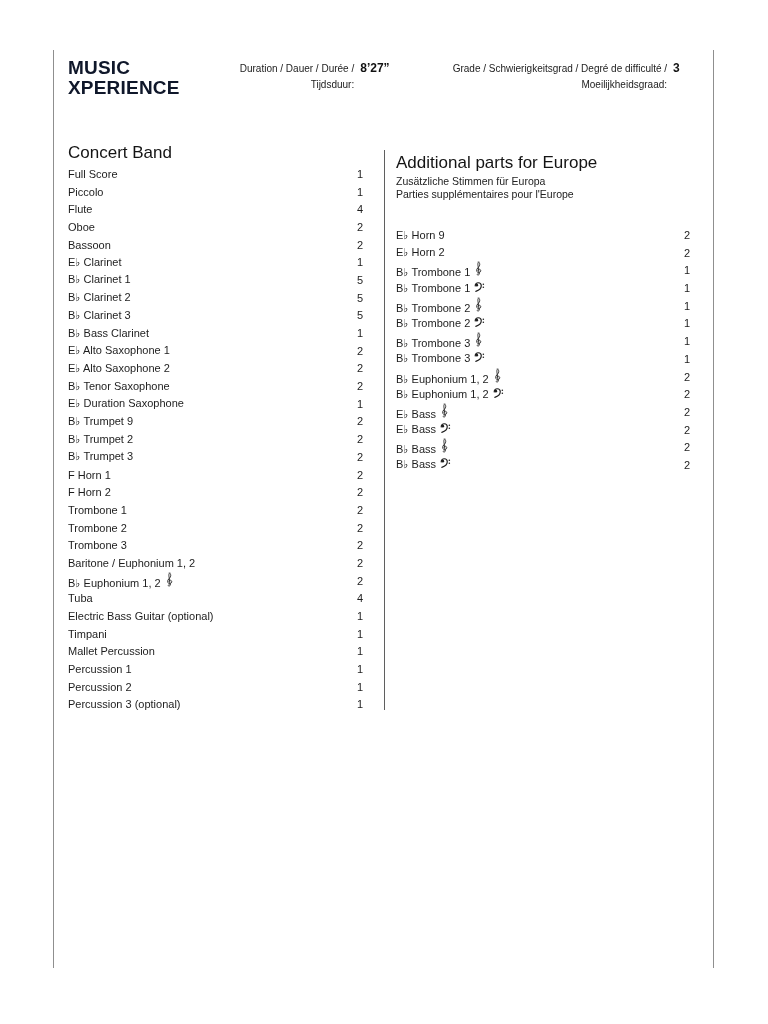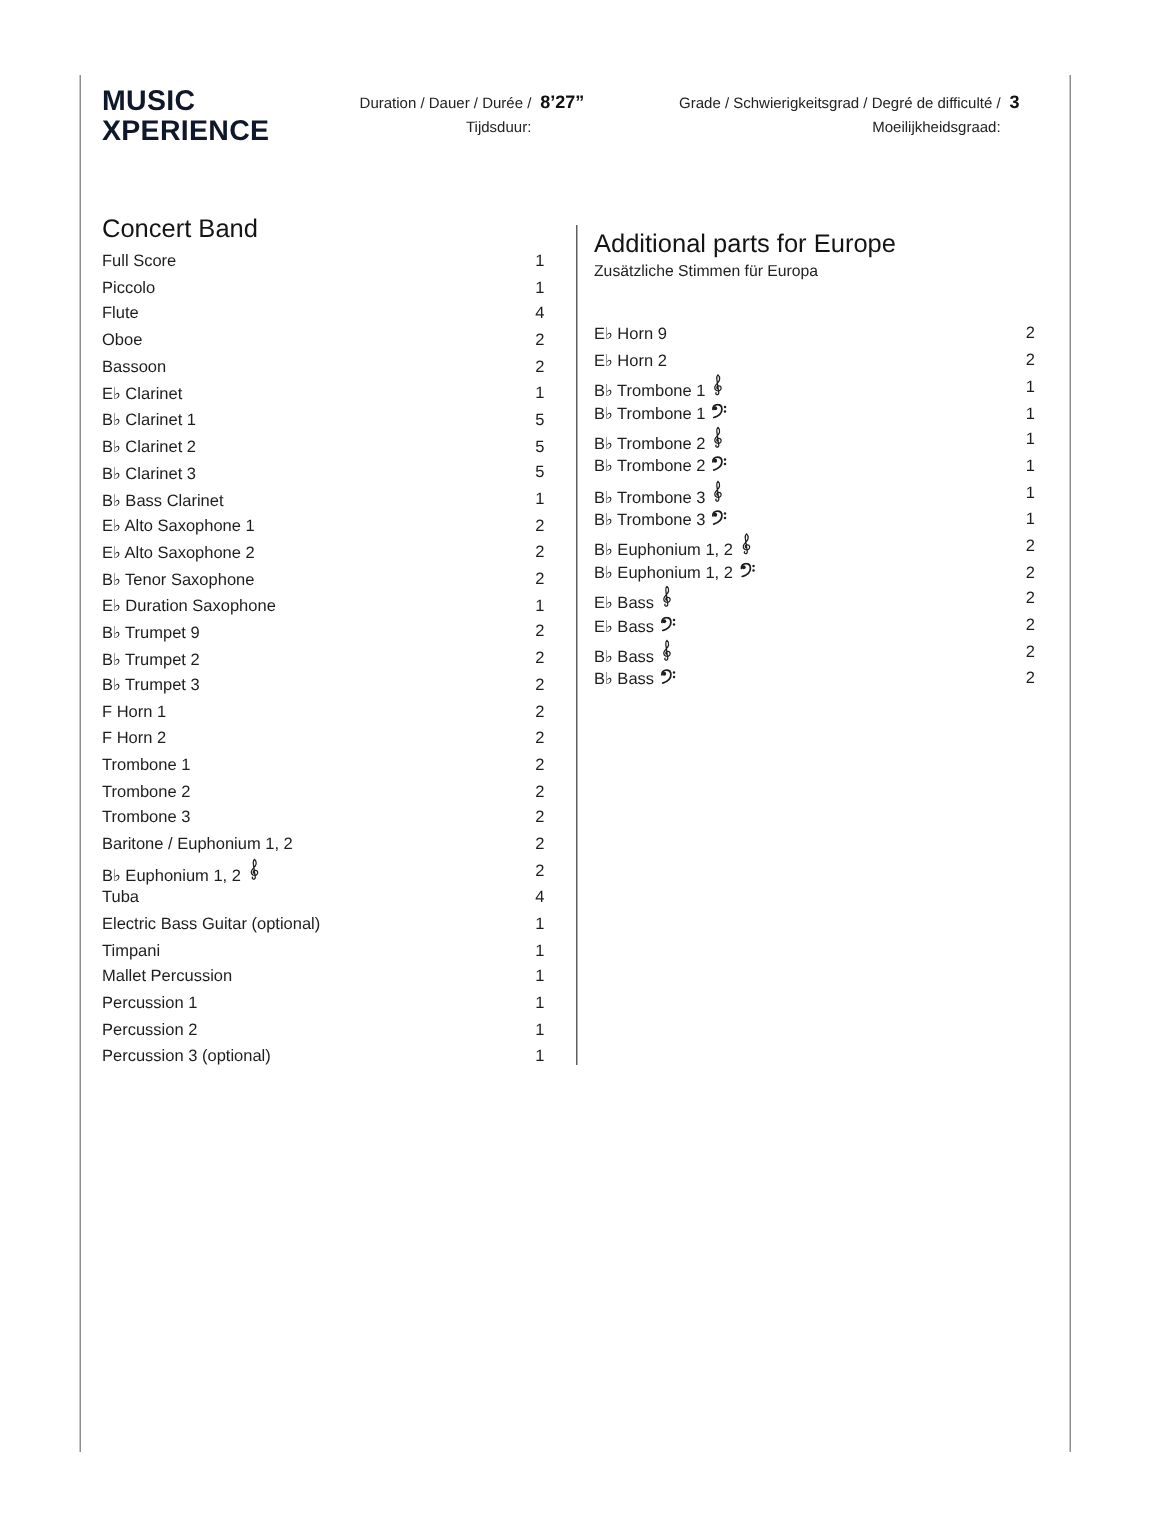--- a/index.html
+++ b/index.html
@@ -229,20 +229,21 @@
           <span class="part-name">Percussion 3 (optional)</span>
           <span class="part-qty">1</span>
         </div>
       </div>
   </div>
   <div class="col-divider"></div>
   <div class="col-right">
     <div class="section-heading">Additional parts for Europe</div>
     <div class="subheadings">
       <div class="subheading">Zusätzliche Stimmen für Europa</div>
+      <div class="subheading">Parties supplémentaires pour l'Europe</div>
     </div>
     <div id="additional-parts-rows">
         <div class="part-row">
           <span class="part-name">E♭ Horn 9</span>
           <span class="part-qty">2</span>
         </div>
         <div class="part-row">
           <span class="part-name">E♭ Horn 2</span>
           <span class="part-qty">2</span>
         </div>

